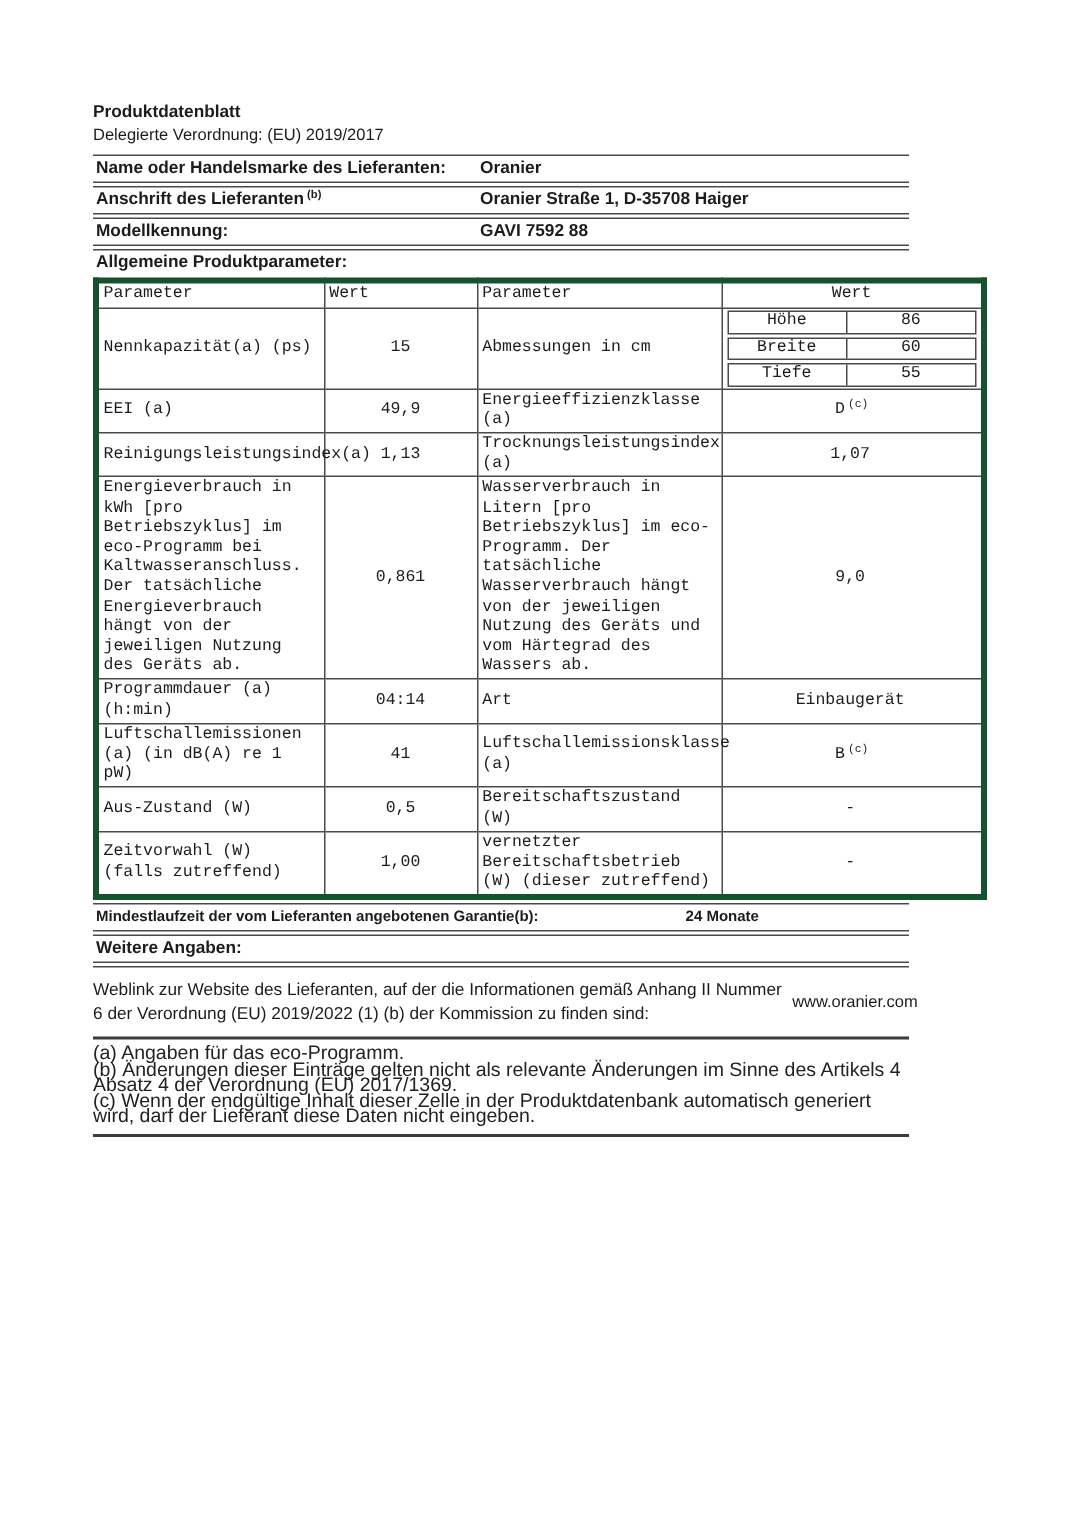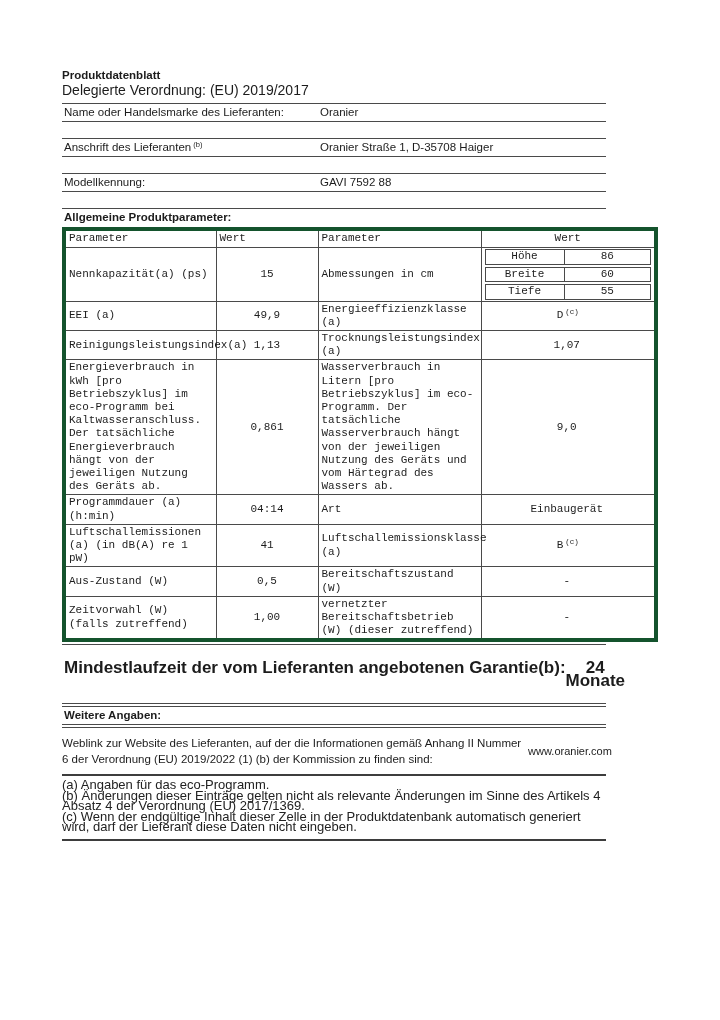--- a/index.html
+++ b/index.html
@@ -2,25 +2,25 @@
 <html><head>
 <meta charset="utf-8">
 <style>
   html,body{margin:0;padding:0;background:#ffffff;}
   body{
     position:relative;width:720px;height:1020px;overflow:hidden;
     font-family:"Liberation Sans","DejaVu Sans",sans-serif;color:#1c1c1c;
   }
   .page{position:absolute;left:62px;top:68px;width:544px;}
   .title{font-size:11.5px;font-weight:bold;line-height:14px;}
-  .subtitle{font-size:14px;line-height:14px;margin:1px 0 6px;}
+  .subtitle{font-size:11px;line-height:14px;margin:1px 0 6px;}
 
   
   .srow{display:flex;border-top:1.5px solid #4a4a4a;border-bottom:1.5px solid #4a4a4a;
-        margin-bottom:16px;padding:2px 2px;font-weight:normal;font-size:11.5px;line-height:13px;}
+        margin-bottom:2px;padding:2px 2px;font-weight:bold;font-size:11.5px;line-height:13px;}
   .slab{flex:0 0 256px;}
   .sval{flex:1;}
   .heading{border-top:1.5px solid #4a4a4a;padding:2px 2px 3px;font-weight:bold;
            font-size:11.5px;line-height:13px;}
 
   
   .ptable{border-collapse:collapse;width:596px;table-layout:fixed;font-size:11px;
           border:4px solid #14532d;font-family:Liberation Mono, monospace;}
   .ptable td{border:1.5px solid #4a4a4a;padding:1px 3px;line-height:13.2px;vertical-align:middle;}
   .thead-row td{height:14px;}
@@ -31,21 +31,21 @@
 
   
   .dims-cell{padding:2px 13px 2px 2px;margin-top:36px;}
   .dimwrap{display:flex;flex-direction:column;gap:2px;}
   .dimbox{display:flex;border:1.5px solid #4a4a4a;line-height:11.5px;}
   .dimlab{flex:0 0 78px;border-right:1.5px solid #4a4a4a;text-align:center;padding:1px 0;}
   .dimval{flex:1;text-align:center;padding:1px 0;}
 
   
   .grow{display:flex;border-top:1.5px solid #4a4a4a;border-bottom:1.5px solid #4a4a4a;
-        margin-top:2px;margin-bottom:2px;padding:16px 2px;font-size:17px;line-height:13px;}
+        margin-top:2px;margin-bottom:2px;padding:2px 2px;font-size:10px;line-height:13px;}
   .glab{font-weight:bold;flex:0 0 auto;}
   .gval{flex:1;text-align:center;font-weight:bold;}
   .wrow{border-top:1.5px solid #4a4a4a;border-bottom:4px double #4a4a4a;
         padding:2px 2px;font-weight:bold;font-size:11.5px;line-height:13px;}
 
   
   .weblink{position:relative;margin-top:8px;font-size:11.5px;line-height:15.5px;}
   .wtxt{width:462px;}
   .wurl{position:absolute;left:420px;top:50%;transform:translateY(-50%);
         width:176px;text-align:center;font-size:11px;}

